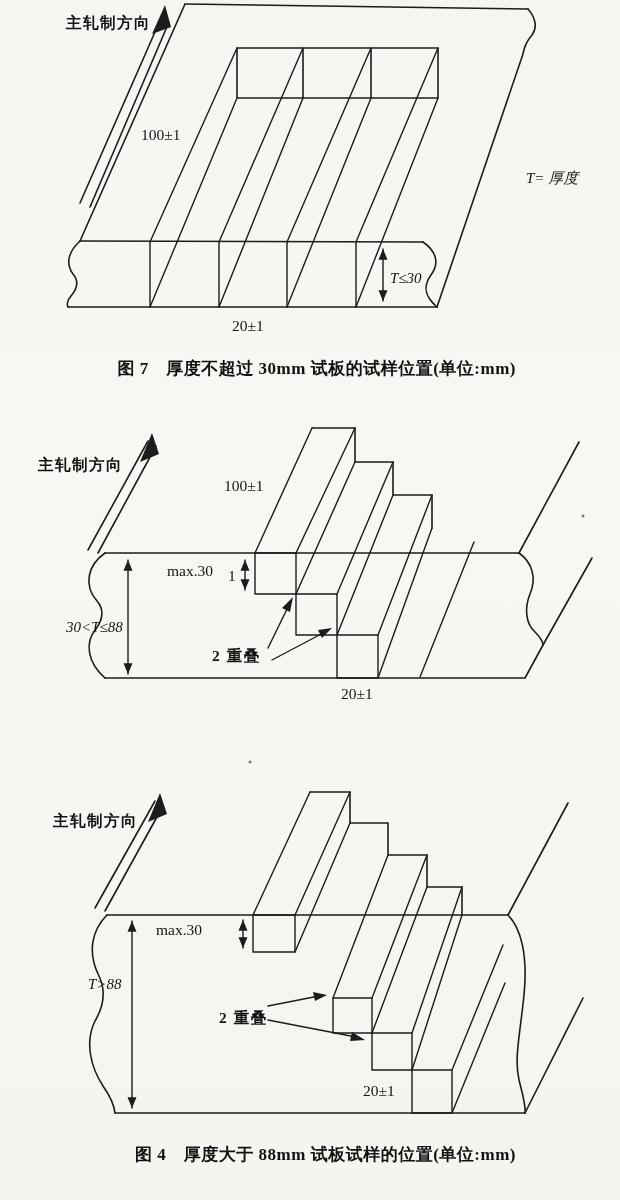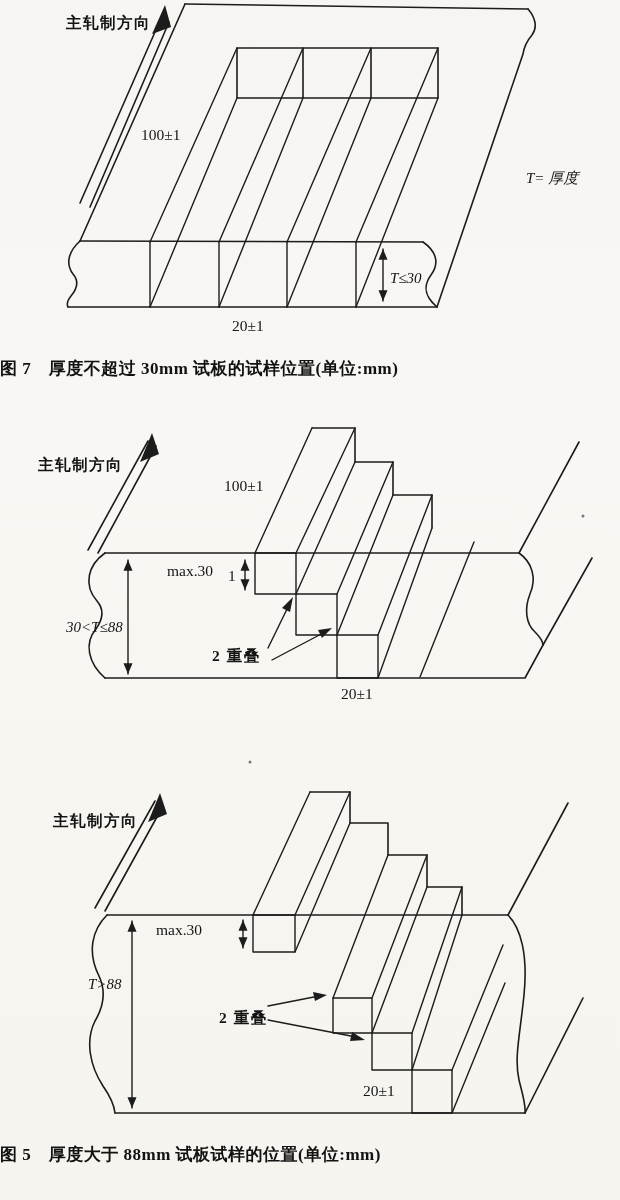--- a/index.html
+++ b/index.html
@@ -13,21 +13,21 @@
   svg{position:absolute;left:0;top:0;}
   .ln{fill:none;stroke:#1c1c1c;stroke-width:1.6;stroke-linecap:round;stroke-linejoin:round;}
   .thin{stroke-width:1.4;}
   .hd{fill:#1c1c1c;stroke:none;}
   .speck{fill:#777;stroke:none;}
   text{fill:#141414;}
   .num{font:15.5px "Liberation Serif", serif;}
   .cn{font:bold 15.5px "Liberation Serif", serif;letter-spacing:1.5px;}
   .dimT{font:italic 15px "Liberation Serif", serif;}
   .caption{
-    position:absolute;width:516px;text-align:left;
+    position:absolute;width:516px;text-align:right;
     font:bold 17px "Liberation Serif", serif;
     color:#121212;letter-spacing:0.5px;
   }
 </style>
 </head>
 <body>
 
 <div class="page">
 
 <svg width="620" height="1200" viewBox="0 0 620 1200">
@@ -169,15 +169,15 @@
     <text class="dimT" x="88" y="989">T&gt;88</text>
     <text class="cn" x="219" y="1023">2 重叠</text>
     <text class="num" x="363" y="1096">20±1</text>
   </g>
 
   <circle class="speck" cx="250" cy="762" r="1.5"></circle>
   <circle class="speck" cx="583" cy="516" r="1.5"></circle>
 </svg>
 
 <div class="caption" style="top:357px">图 7　厚度不超过 30mm 试板的试样位置(单位:mm)</div>
-<div class="caption" style="top:1143px">图 5　厚度大于 88mm 试板试样的位置(单位:mm)</div>
+<div class="caption" style="top:1143px">图 4　厚度大于 88mm 试板试样的位置(单位:mm)</div>
 
 </div>
 
 </body></html>

